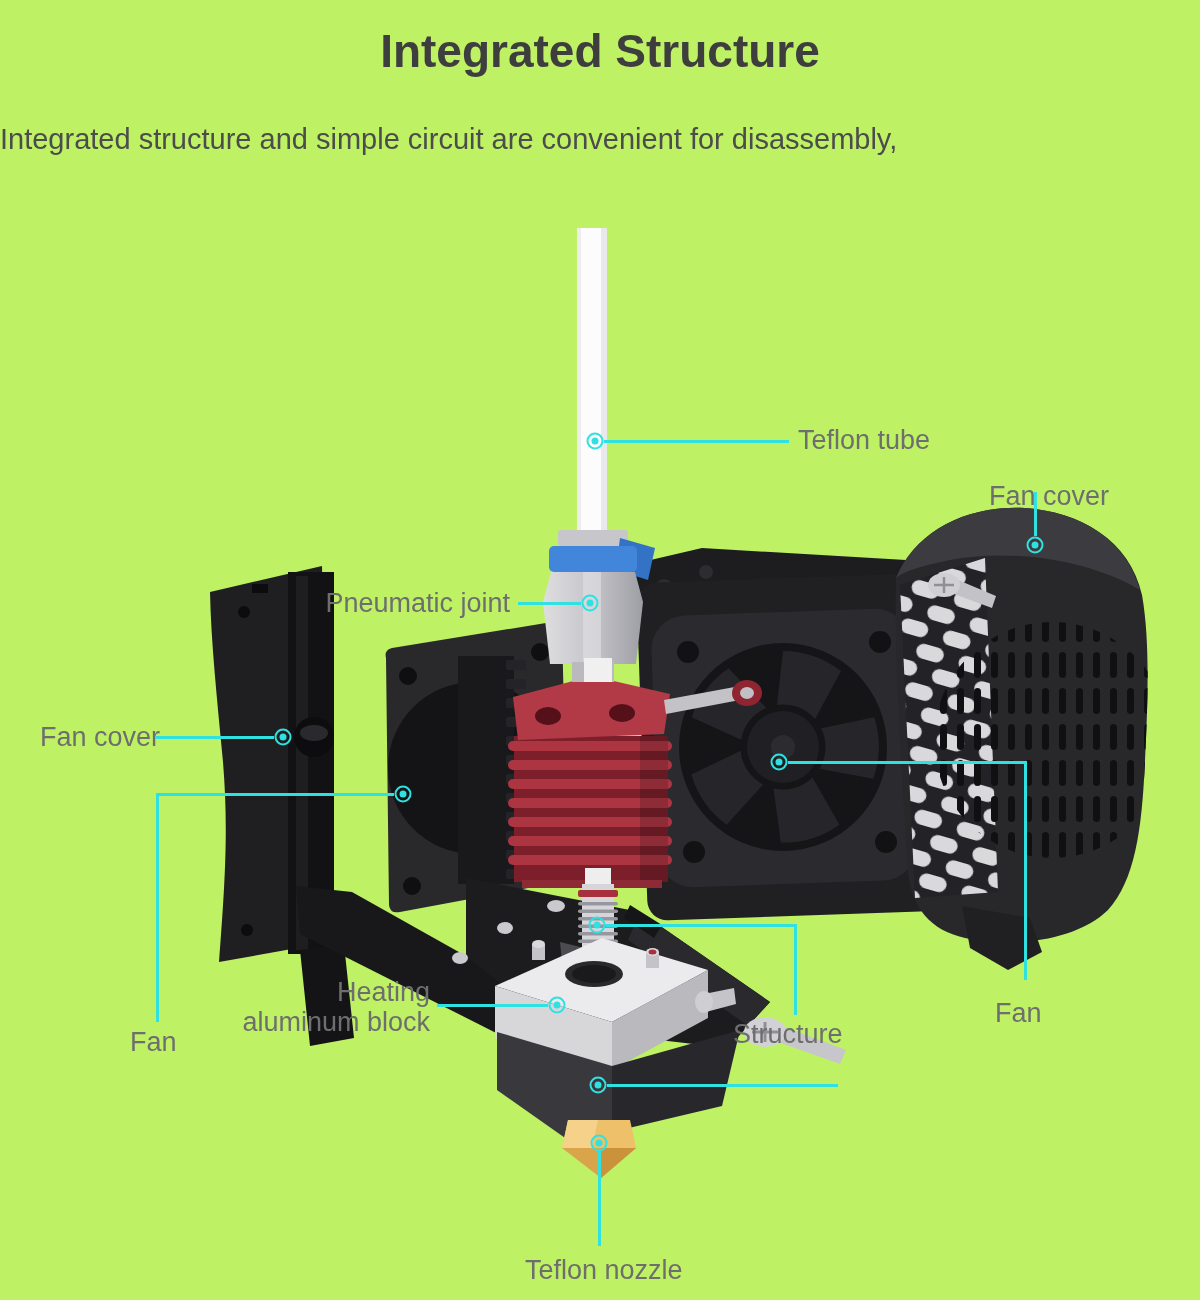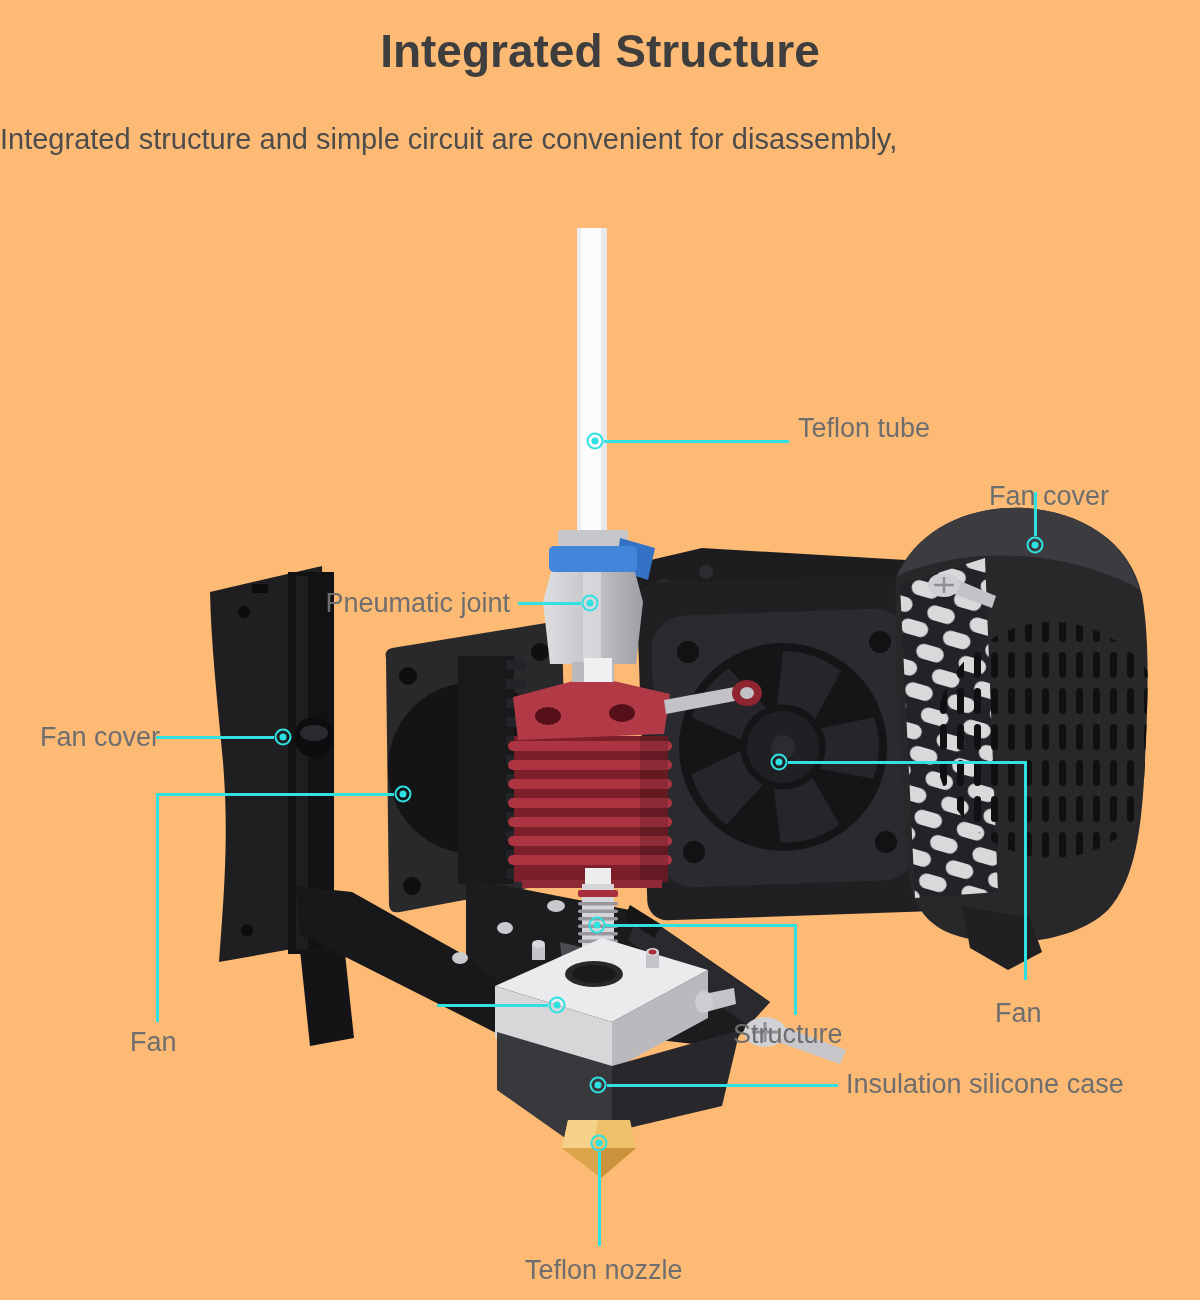--- a/index.html
+++ b/index.html
@@ -1,18 +1,18 @@
 <!DOCTYPE html>
 <html><head>
 <meta charset="utf-8">
 <style>
   html,body { margin:0; padding:0; background:#ffffff; }
   .stage {
     position:relative; width:1200px; height:1300px;
-    background:#fdba74; overflow:hidden;
+    background:#bef264; overflow:hidden;
     font-family:"Liberation Sans","DejaVu Sans",sans-serif;
   }
   .title {
     position:absolute; top:24px; left:0; width:100%;
     text-align:center; font-size:46px; font-weight:700; color:#3e3e3e;
   }
   .subtitle {
     position:absolute; top:118px; left:0; width:100%;
     text-align:left; font-size:29px; color:#4c4c4c; line-height:43px;
   }
@@ -228,54 +228,57 @@
       <polygon points="568,1120 598,1120 592,1148 562,1148" fill="#f5d189"></polygon>
       <polygon points="562,1148 636,1148 601,1178" fill="#daa54a"></polygon>
       <polygon points="601,1148 636,1148 601,1178" fill="#c9923b"></polygon>
     </g>
   </svg>
 
   <div class="annotations">
 
     <span class="dot" style="left:595px;top:441px"></span>
     <div class="hline" style="left:604px;top:440px;width:185px"></div>
-    <div class="label" style="left:798px;top:412px">Teflon tube</div>
+    <div class="label" style="left:798px;top:424px">Teflon tube</div>
 
     <div class="label" style="left:989px;top:480px">Fan cover</div>
     <div class="vline" style="left:1034px;top:492px;height:44px"></div>
     <span class="dot" style="left:1035px;top:545px"></span>
 
     <div class="label" style="right:690px;top:587px">Pneumatic joint</div>
     <div class="hline" style="left:518px;top:602px;width:63px"></div>
     <span class="dot" style="left:590px;top:603px"></span>
 
     <div class="label" style="left:40px;top:721px">Fan cover</div>
     <div class="hline" style="left:156px;top:736px;width:118px"></div>
     <span class="dot" style="left:283px;top:737px"></span>
 
     <div class="hline" style="left:156px;top:793px;width:238px"></div>
     <div class="vline" style="left:156px;top:793px;height:229px"></div>
     <span class="dot" style="left:403px;top:794px"></span>
     <div class="label" style="left:130px;top:1026px">Fan</div>
 
+    <div class="label two-line" style="right:770px;top:977px">
+      <div>Heating</div>
+      <div>aluminum block</div>
+    </div>
     <div class="hline" style="left:437px;top:1004px;width:111px"></div>
     <span class="dot" style="left:557px;top:1005px"></span>
 
     <span class="dot" style="left:597px;top:925px"></span>
     <div class="hline" style="left:606px;top:924px;width:190px"></div>
     <div class="vline" style="left:794px;top:924px;height:91px"></div>
     <div class="label" style="left:733px;top:1018px">Structure</div>
 
     <span class="dot" style="left:779px;top:762px"></span>
     <div class="hline" style="left:788px;top:761px;width:238px"></div>
     <div class="vline" style="left:1024px;top:761px;height:219px"></div>
     <div class="label" style="left:995px;top:997px">Fan</div>
 
     <span class="dot" style="left:598px;top:1085px"></span>
     <div class="hline" style="left:607px;top:1084px;width:231px"></div>
-    <div class="label" style="left:846px;top:1068px">Insulation silicone case</div>
 
     <span class="dot" style="left:599px;top:1143px"></span>
     <div class="vline" style="left:598px;top:1152px;height:94px"></div>
     <div class="label" style="left:525px;top:1254px">Teflon nozzle</div>
 
   </div>
 </div>
 
 </body></html>

